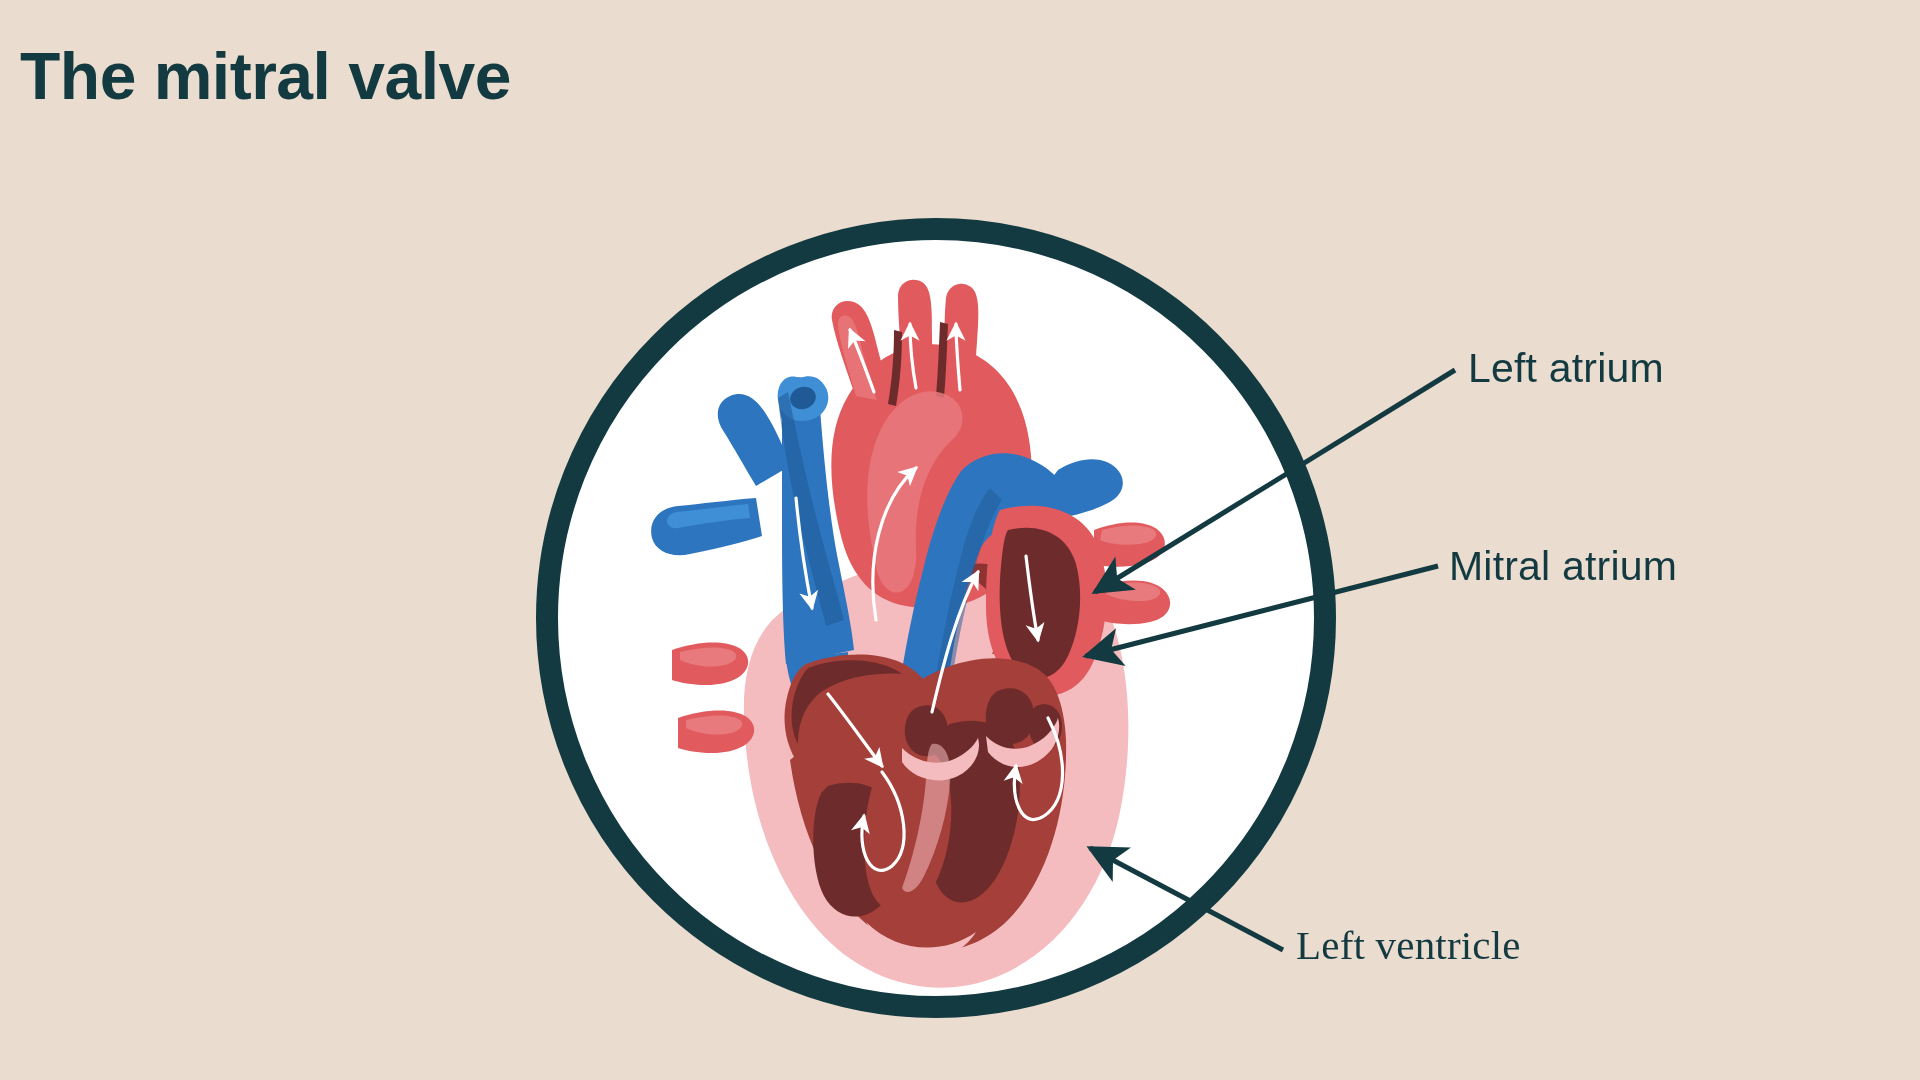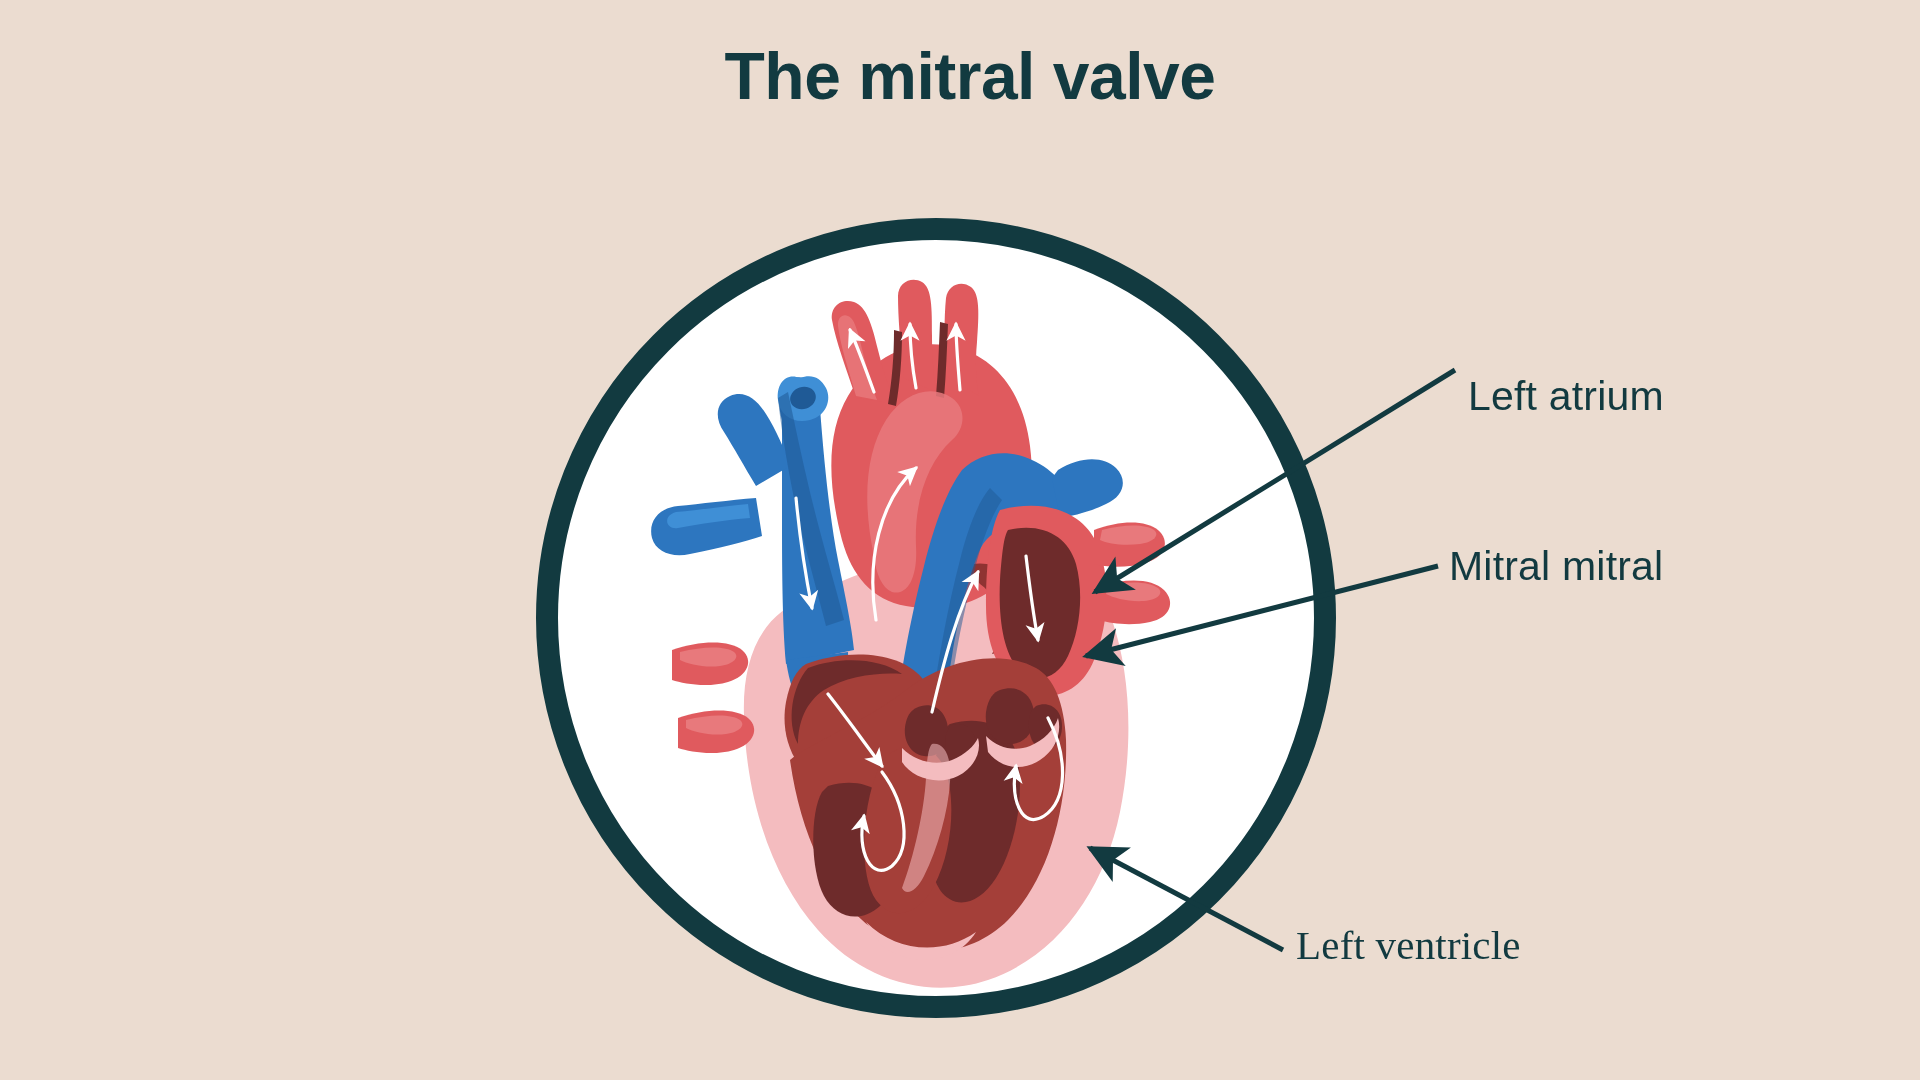--- a/index.html
+++ b/index.html
@@ -16,21 +16,20 @@
   }
   #page-root {
     position: absolute;
     inset: 0;
   }
   .page-title {
     position: absolute;
     top: 38px;
     left: 0;
     width: 1920px;
-    text-align: center;
     font-size: 66px;
     font-weight: bold;
     color: #123a40;
     letter-spacing: -0.5px;
     padding-left: 20px;
     box-sizing: border-box;
   }
   .diagram-stage {
     position: absolute;
     top: 0;
@@ -44,21 +43,21 @@
     height: 1080px;
   }
   .callout-label {
     position: absolute;
     color: #123a40;
     font-size: 41px;
     font-weight: normal;
     white-space: nowrap;
     letter-spacing: 0.2px;
   }
-  .lbl-left-atrium   { left: 1468px; top: 345px; margin-top: 28px; }
+  .lbl-left-atrium   { left: 1468px; top: 345px; }
   .lbl-mitral-valve  { left: 1449px; top: 543px; }
   .lbl-left-ventricle{ left: 1296px; top: 921px; font-family: Liberation Serif, serif; }
 </style>
 </head>
 <body>
 
 <div id="page-root">
 
   <div class="page-title">The mitral valve</div>
 
@@ -335,17 +334,17 @@
       <g stroke="#123a40" stroke-width="5" fill="none">
         <path d="M1455 370 L 1095 592" marker-end="url(#calloutHead)"></path>
         <path d="M1438 566 L 1086 656" marker-end="url(#calloutHead)"></path>
         <path d="M1283 950 L 1090 848" marker-end="url(#calloutHead)"></path>
       </g>
     </svg>
   </div>
 
   <div class="callout-label lbl-left-atrium">Left atrium</div>
 
-  <div class="callout-label lbl-mitral-valve">Mitral mitral</div>
+  <div class="callout-label lbl-mitral-valve">Mitral atrium</div>
 
   <div class="callout-label lbl-left-ventricle">Left ventricle</div>
 
 </div>
 
 </body></html>

